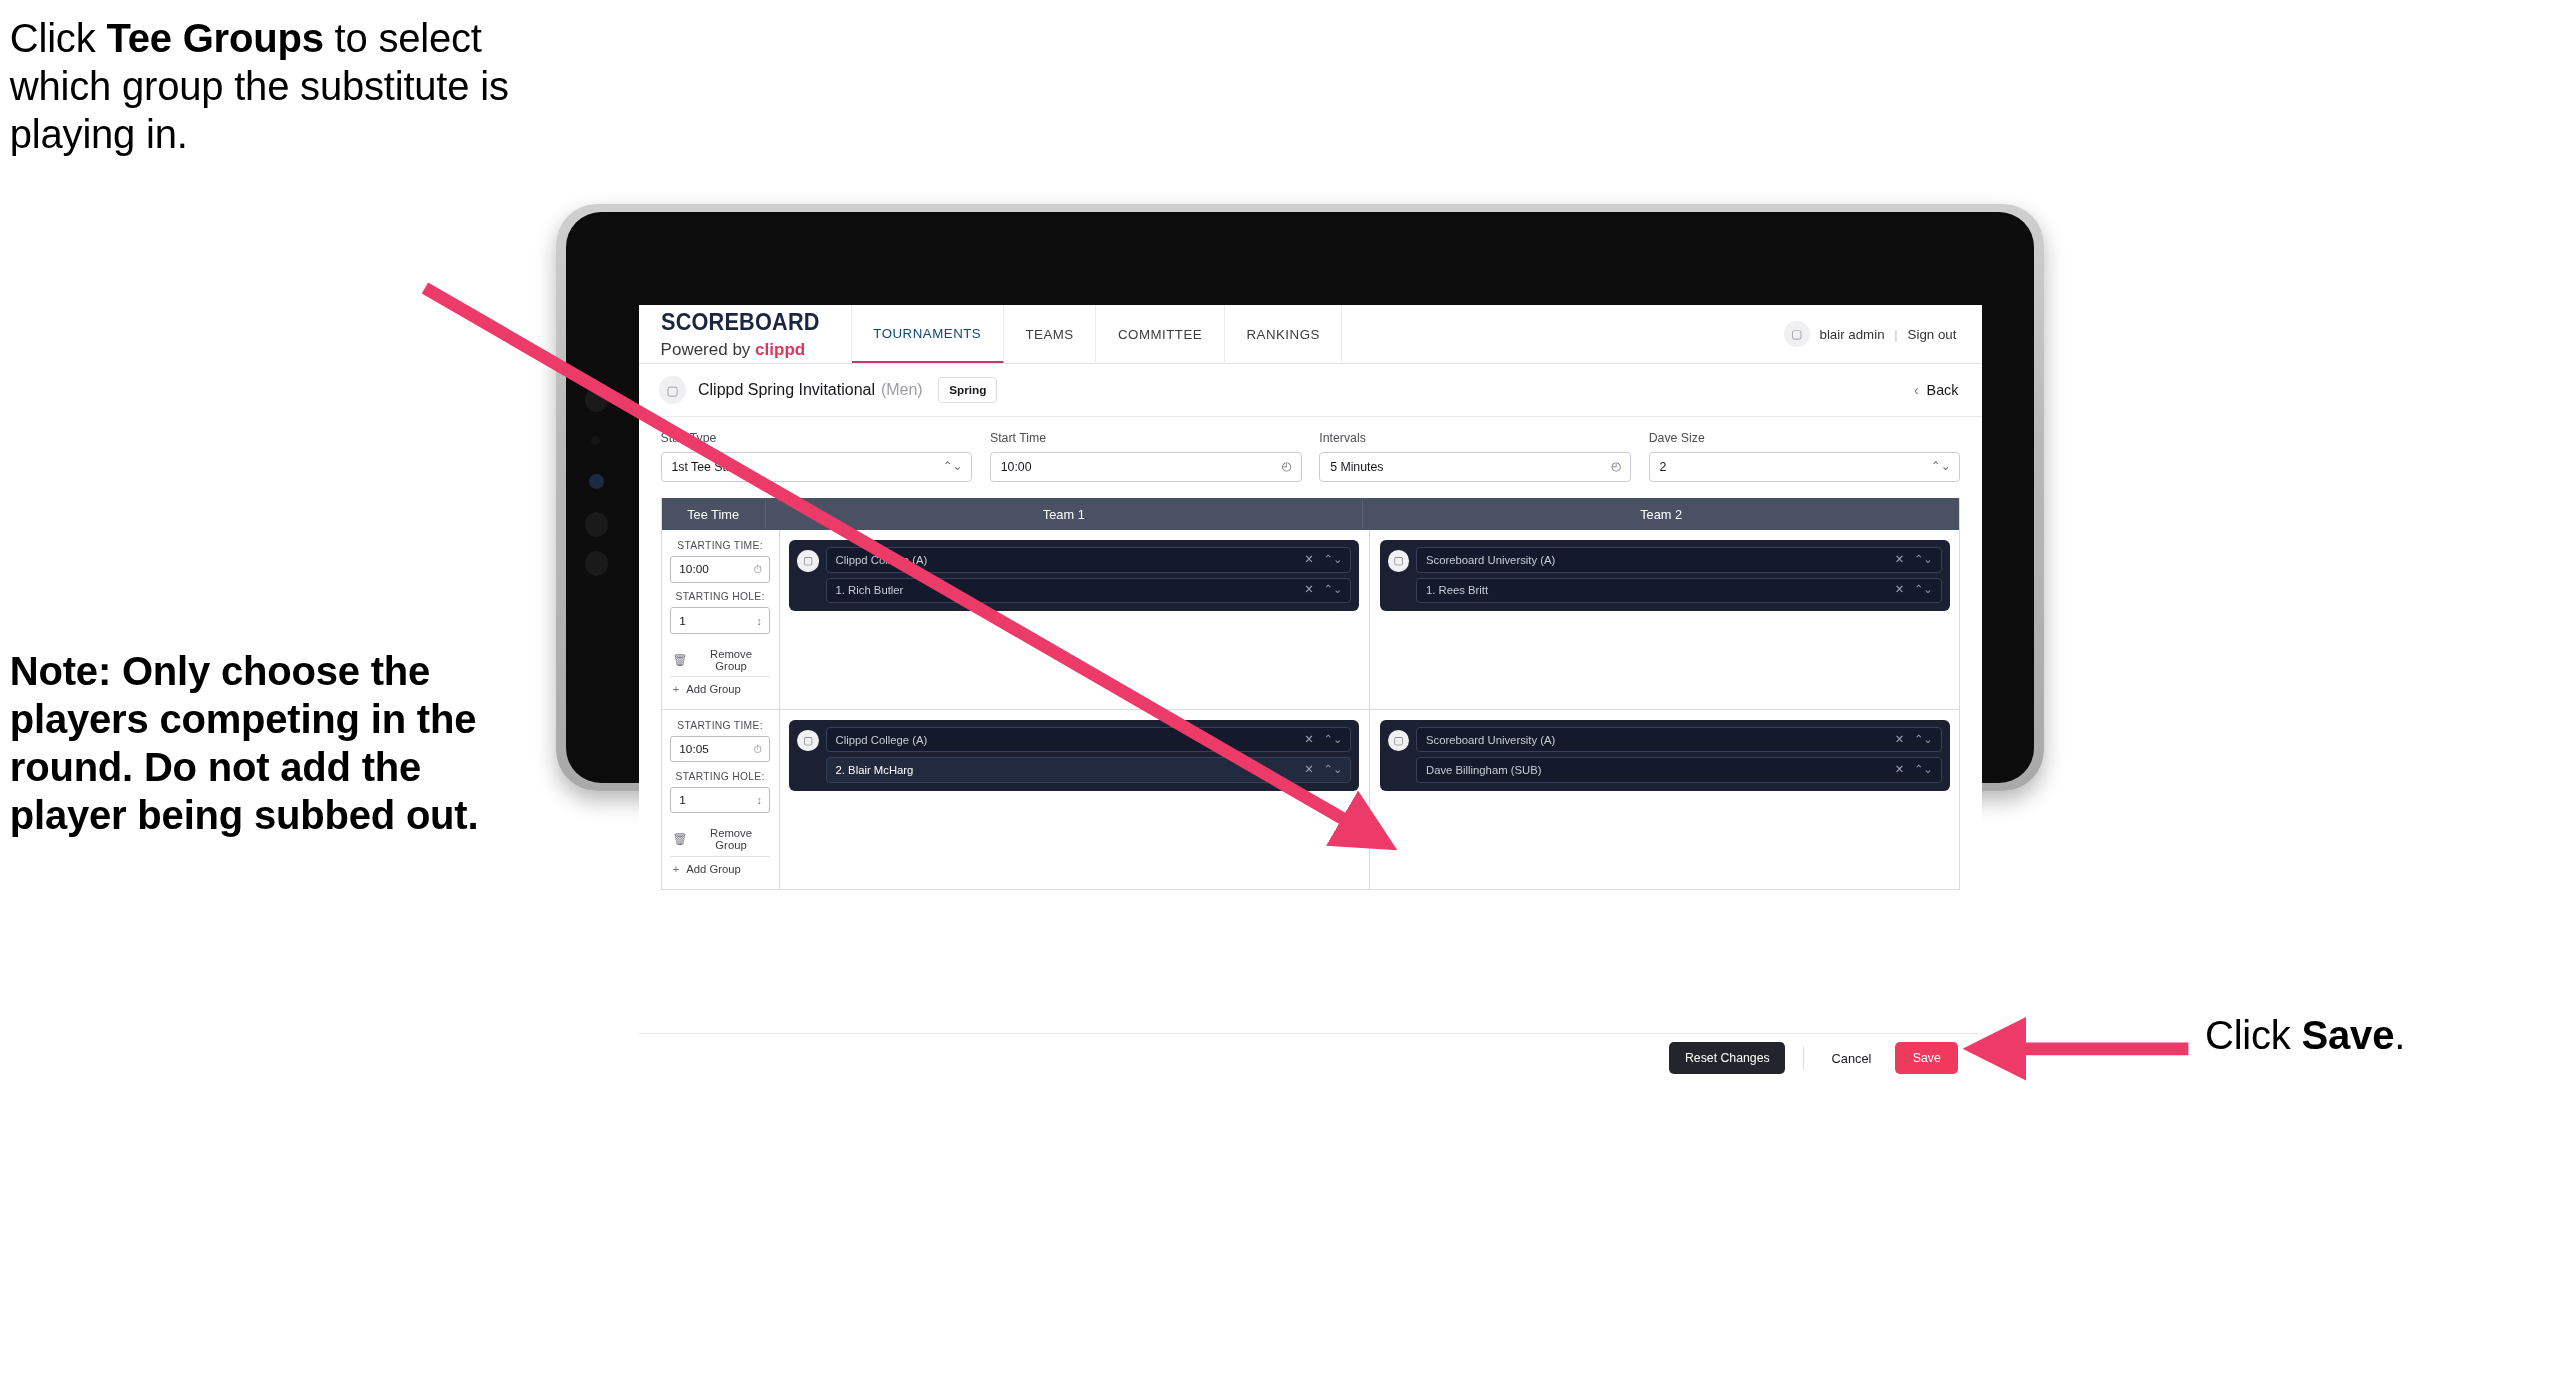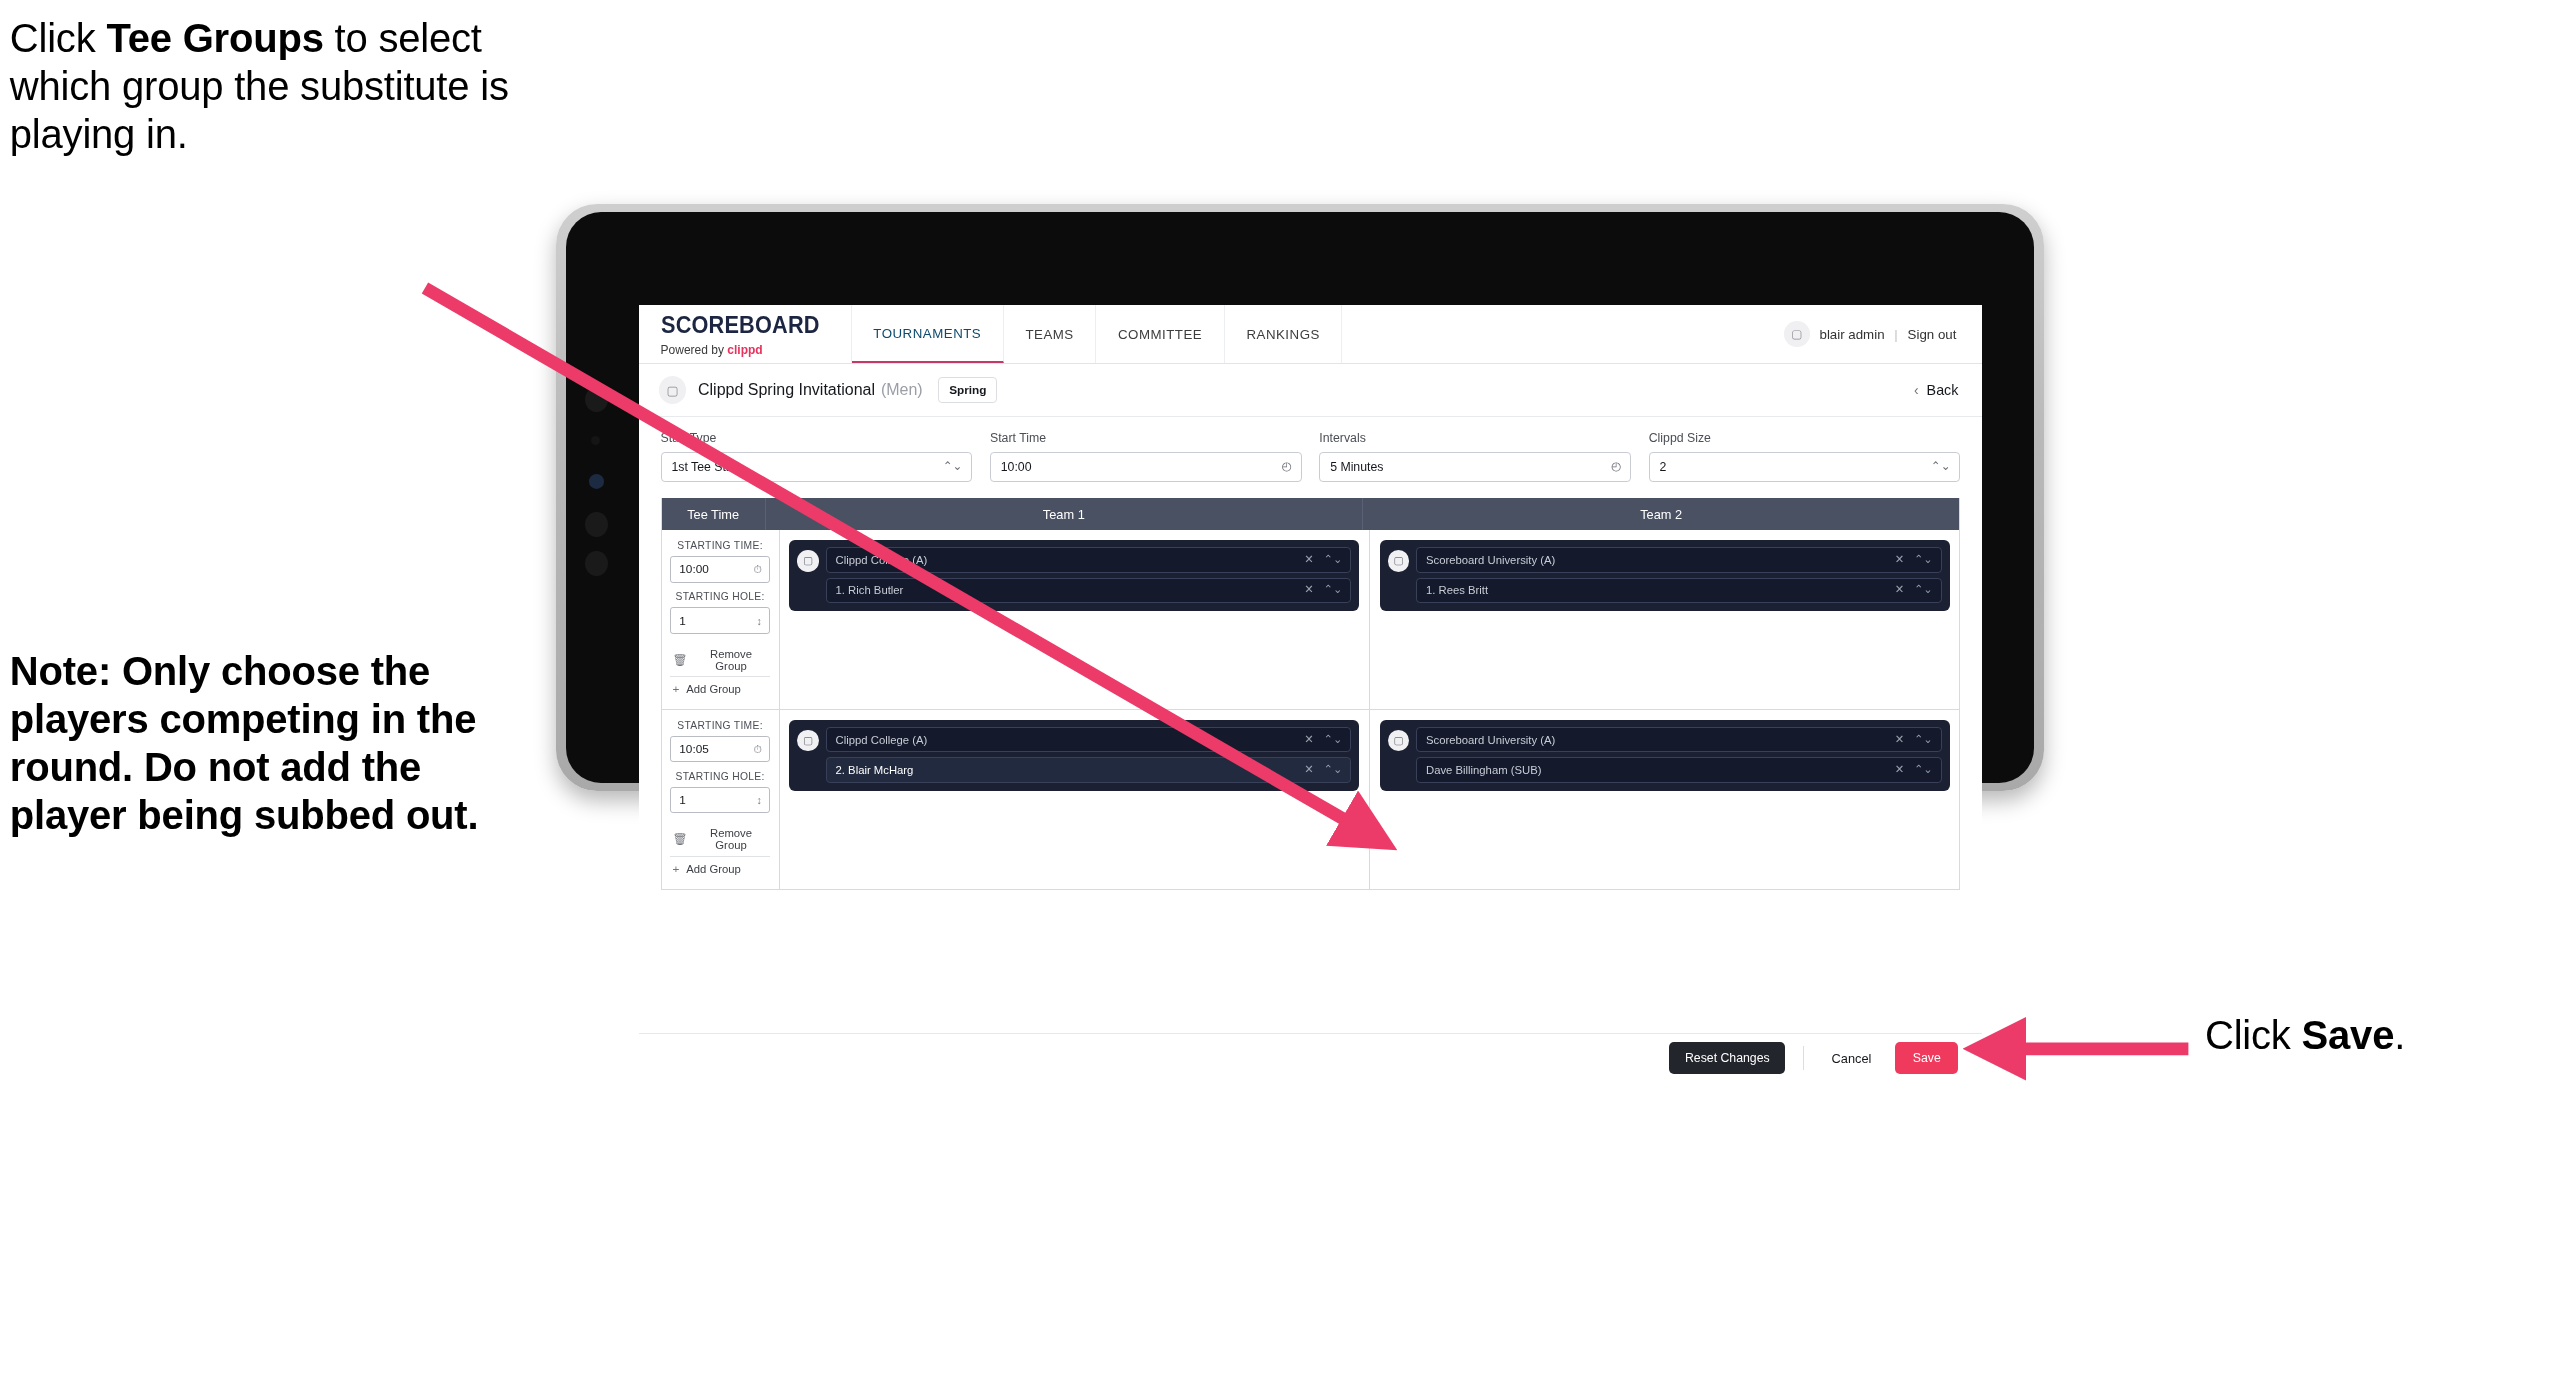--- a/index.html
+++ b/index.html
@@ -69,21 +69,21 @@
   .brand {
     display: flex; flex-direction: column; justify-content: center;
     padding: 0 17.7px 0 21.6px; min-width: 157px;
     border-right: 1px solid #eceef1;
   }
   .brand-name {
     font-size: 23.6px; font-weight: 800; letter-spacing: 0.2px;
     color: #1c2541; font-family: "Liberation Sans", sans-serif;
     transform: scaleX(0.92); transform-origin: left center;
   }
-  .brand-sub { font-size: 12px; color: #3a3a3a; margin-top: 4px; }
+  .brand-sub { font-size: 17px; color: #3a3a3a; margin-top: 4px; }
   .brand-sub .clippd { color: #e8315c; font-weight: 700; }
   .nav-tabs { display: flex; align-items: stretch; }
   .nav-tab {
     display: flex; align-items: center; padding: 0 21.6px;
     font-size: 13.3px; letter-spacing: 0.5px; color: #3d3d3d;
     border-right: 1px solid #eceef1; cursor: pointer;
     background: #fff;
   }
   .nav-tab.active { color: #0c4a6e; border-bottom: 2.9px solid #c4386a; }
   .nav-right {
@@ -298,21 +298,21 @@
         </div>
       </div>
       <div class="field">
         <div class="field-label">Intervals</div>
         <div class="field-ctl">
           <span class="field-val">5 Minutes</span>
           <span class="field-adorn">◴</span>
         </div>
       </div>
       <div class="field">
-        <div class="field-label">Clippd Size</div>
+        <div class="field-label">Dave Size</div>
         <div class="field-ctl">
           <span class="field-val">2</span>
           <span class="field-adorn">⌃⌄</span>
         </div>
       </div>
     </div>
 
     <div class="sheet">
       <div class="sheet-head">
         <div class="col-tee">Tee Time</div>

